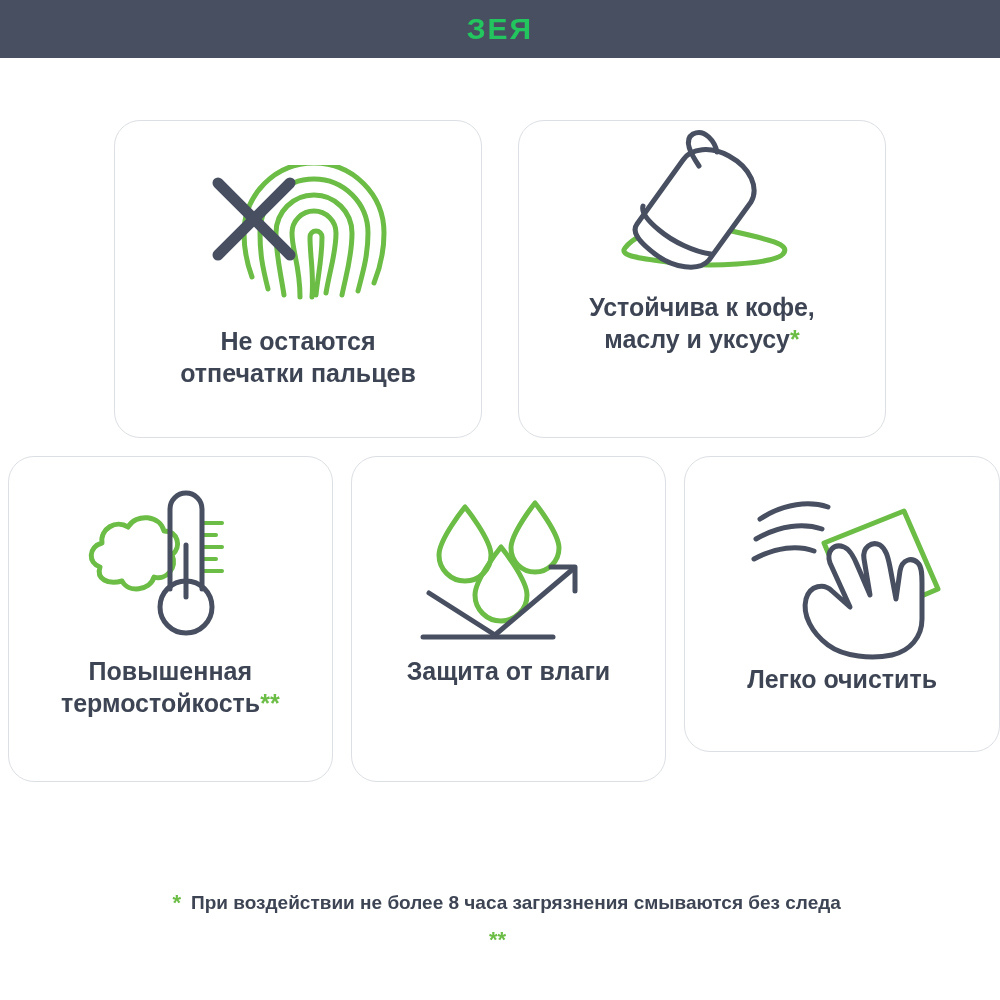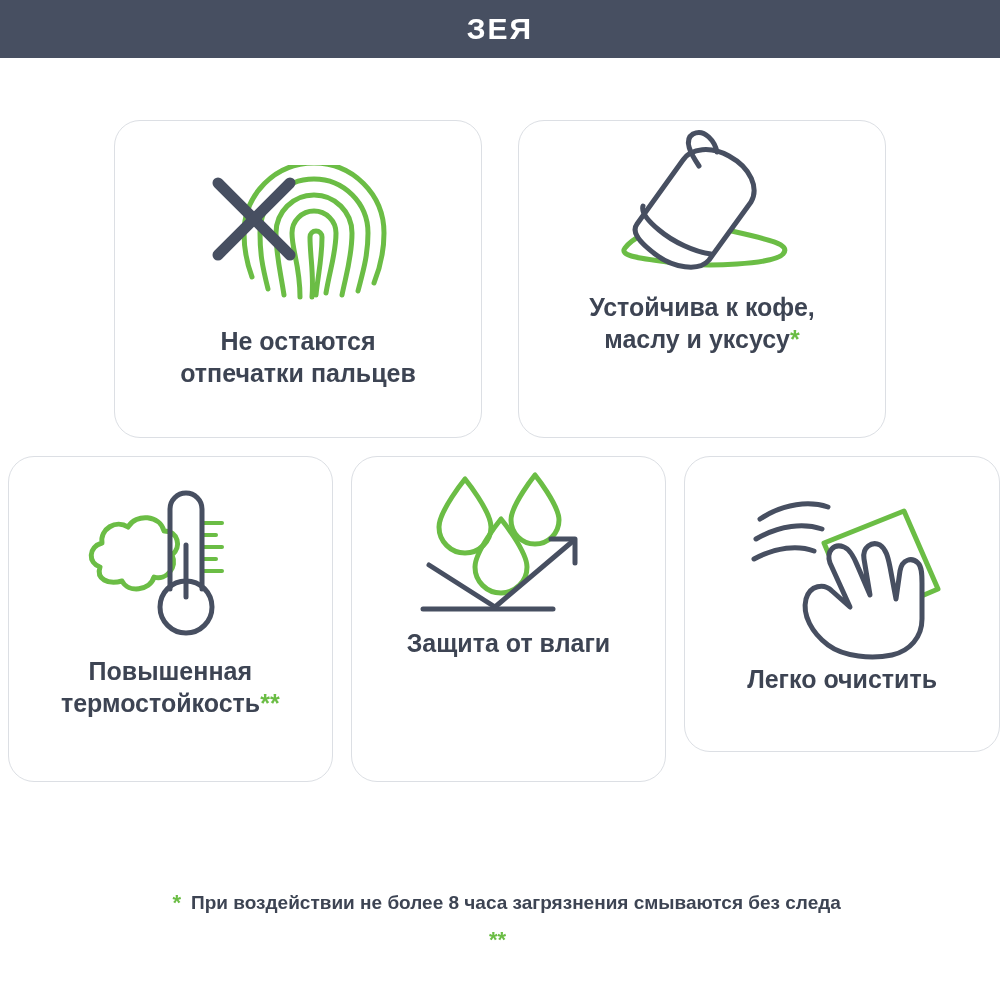--- a/index.html
+++ b/index.html
@@ -24,21 +24,21 @@
     top: 0;
     left: 0;
     width: 1000px;
     height: 58px;
     background: #474f61;
     display: flex;
     align-items: center;
     justify-content: center;
   }
   .header-title {
-    color: #ffffff;
+    color: #22c55e;
     font-size: 30px;
     font-weight: bold;
     letter-spacing: 2px;
   }
   .cards-area {
     position: absolute;
     top: 120px;
     left: 0;
     width: 1000px;
   }
@@ -60,21 +60,21 @@
     background: #ffffff;
     display: flex;
     flex-direction: column;
     align-items: center;
     justify-content: flex-start;
     box-sizing: border-box;
   }
   .card-a { width: 368px; height: 318px; padding-top: 34px; }
   .card-b { width: 368px; height: 318px; }
   .card-c { width: 329px; height: 326px; padding-top: 28px; margin-left: 8px; }
-  .card-d { width: 320px; height: 326px; }
+  .card-d { width: 320px; height: 326px; padding-top: 28px; }
   .card-e { width: 320px; height: 296px; padding-top: 36px; }
   .icon-box {
     height: 170px;
     display: flex;
     align-items: center;
     justify-content: center;
   }
   .card-label {
     font-size: 25px;
     font-weight: bold;

